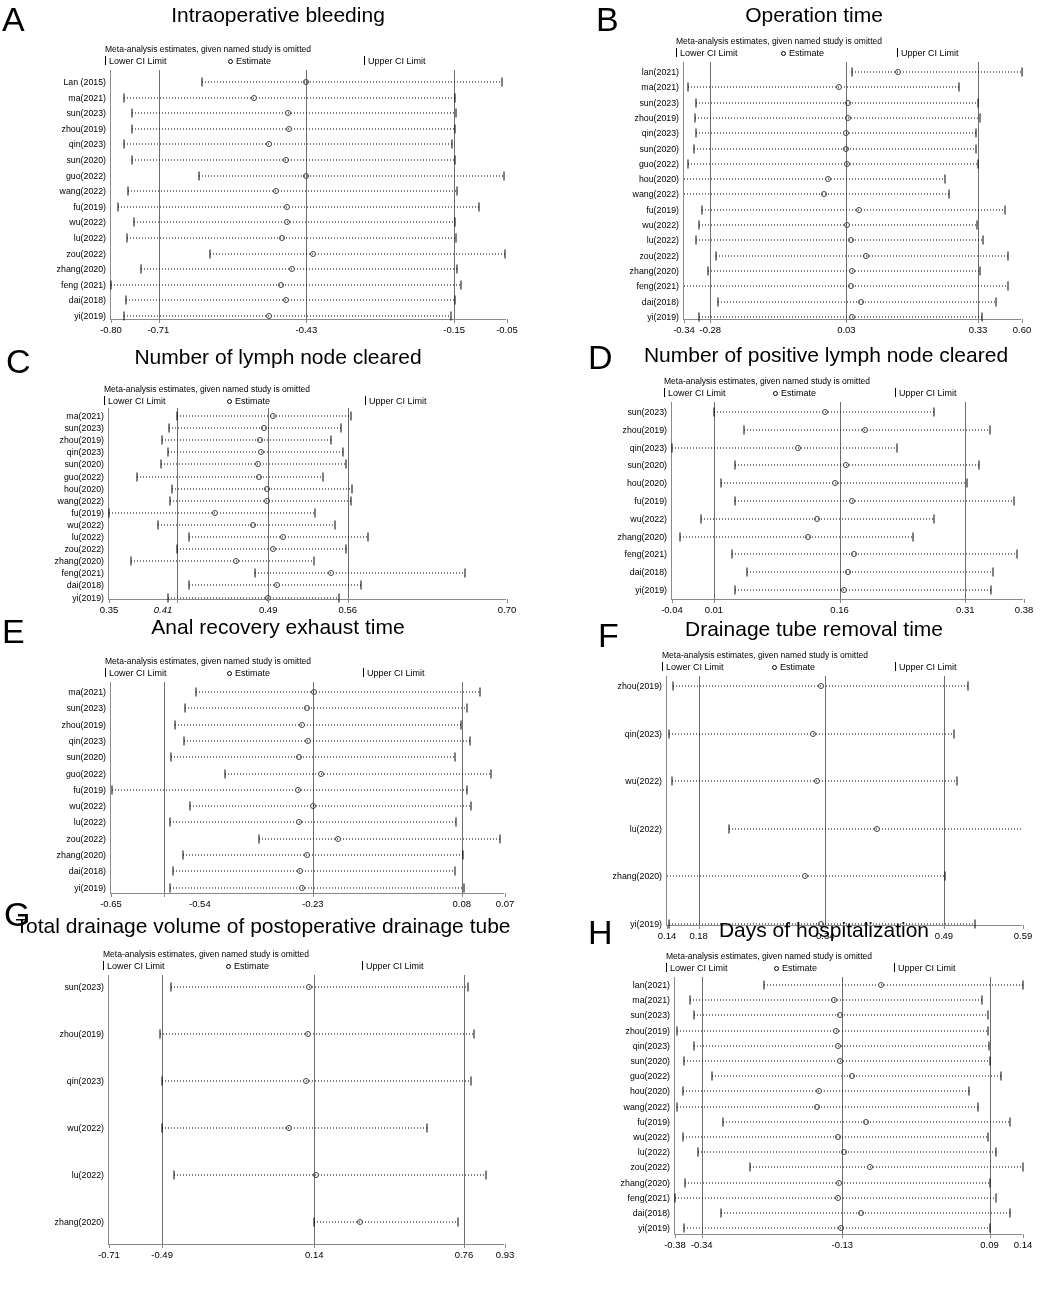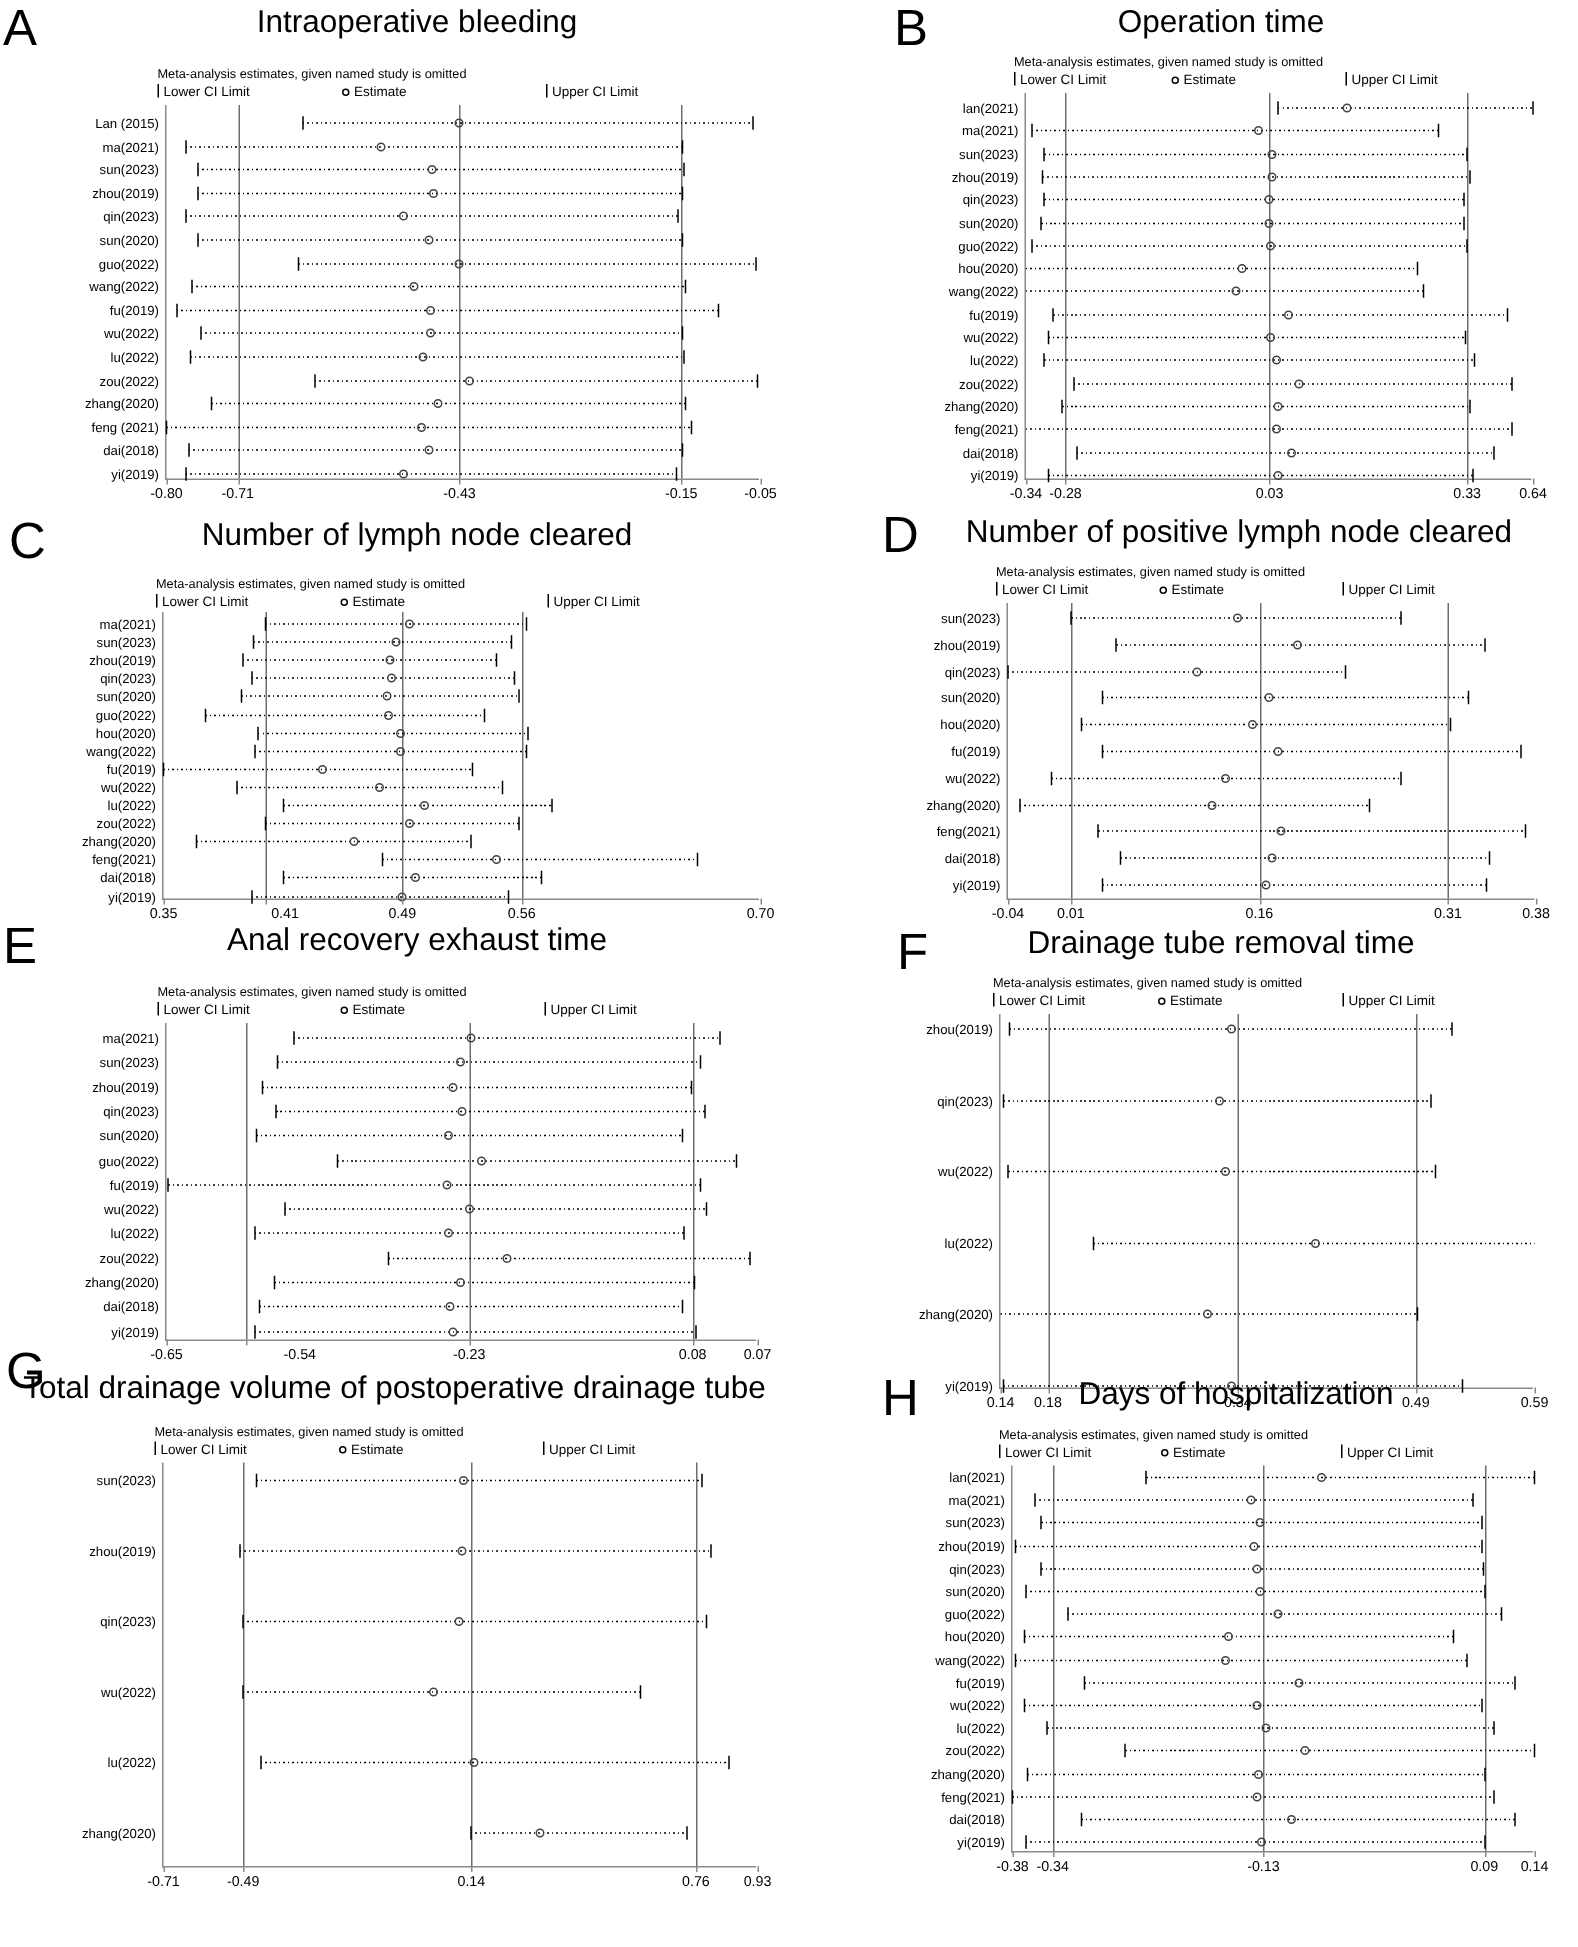--- a/index.html
+++ b/index.html
@@ -329,21 +329,21 @@
         <div class="est" style="left: 167.683px; top: 254.8px;"></div>
         <div class="xtick" style="left: 0px;"></div>
         <div class="xlab" style="left: 0px;">-0.34</div>
         <div class="xtick" style="left: 26.3377px;"></div>
         <div class="xlab" style="left: 26.3377px;">-0.28</div>
         <div class="xtick" style="left: 162.416px;"></div>
         <div class="xlab" style="left: 162.416px;">0.03</div>
         <div class="xtick" style="left: 294.104px;"></div>
         <div class="xlab" style="left: 294.104px;">0.33</div>
         <div class="xtick" style="left: 338px;"></div>
-        <div class="xlab" style="left: 338px;">0.64</div>
+        <div class="xlab" style="left: 338px;">0.60</div>
       </div>
     </div>
   <div class="panel">
       <div class="panel-letter" style="left: 6px; top: 4px;">C</div>
       <div class="panel-title" style="top: 6px; left: 40px; right: 10px;">Number of lymph node cleared</div>
       <div class="subtitle" style="left: 104px; top: 44px;">Meta-analysis estimates, given named study is omitted</div>
       <div class="legend-row" style="left: 104px; top: 56px; width: 398px;">
         <span class="legend-item" style="left: 0px;"><span class="legend-tick"></span><span>Lower CI Limit</span></span>
         <span class="legend-item" style="left: 123px;"><span class="legend-circle"></span><span>Estimate</span></span>
         <span class="legend-item" style="left: 261px;"><span class="legend-tick"></span><span>Upper CI Limit</span></span>
@@ -428,21 +428,21 @@
         <div class="cap" style="left: 252.446px; top: 177.4px;"></div>
         <div class="est" style="left: 168.297px; top: 177.4px;"></div>
         <div class="rowlabel" style="top: 189.5px;">yi(2019)</div>
         <div class="ci" style="left: 59.1314px; width: 170.571px; top: 189.5px;"></div>
         <div class="cap" style="left: 59.1314px; top: 189.5px;"></div>
         <div class="cap" style="left: 229.703px; top: 189.5px;"></div>
         <div class="est" style="left: 159.2px; top: 189.5px;"></div>
         <div class="xtick" style="left: 0px;"></div>
         <div class="xlab" style="left: 0px;">0.35</div>
         <div class="xtick" style="left: 68.2286px;"></div>
-        <div class="xlab" style="left: 81px;">0.41</div>
+        <div class="xlab" style="left: 54px; font-style: italic;">0.41</div>
         <div class="xtick" style="left: 159.2px;"></div>
         <div class="xlab" style="left: 159.2px;">0.49</div>
         <div class="xtick" style="left: 238.8px;"></div>
         <div class="xlab" style="left: 238.8px;">0.56</div>
         <div class="xtick" style="left: 398px;"></div>
         <div class="xlab" style="left: 398px;">0.70</div>
       </div>
     </div>
   <div class="panel">
       <div class="panel-letter" style="left: 62px; top: 0px;">D</div>

